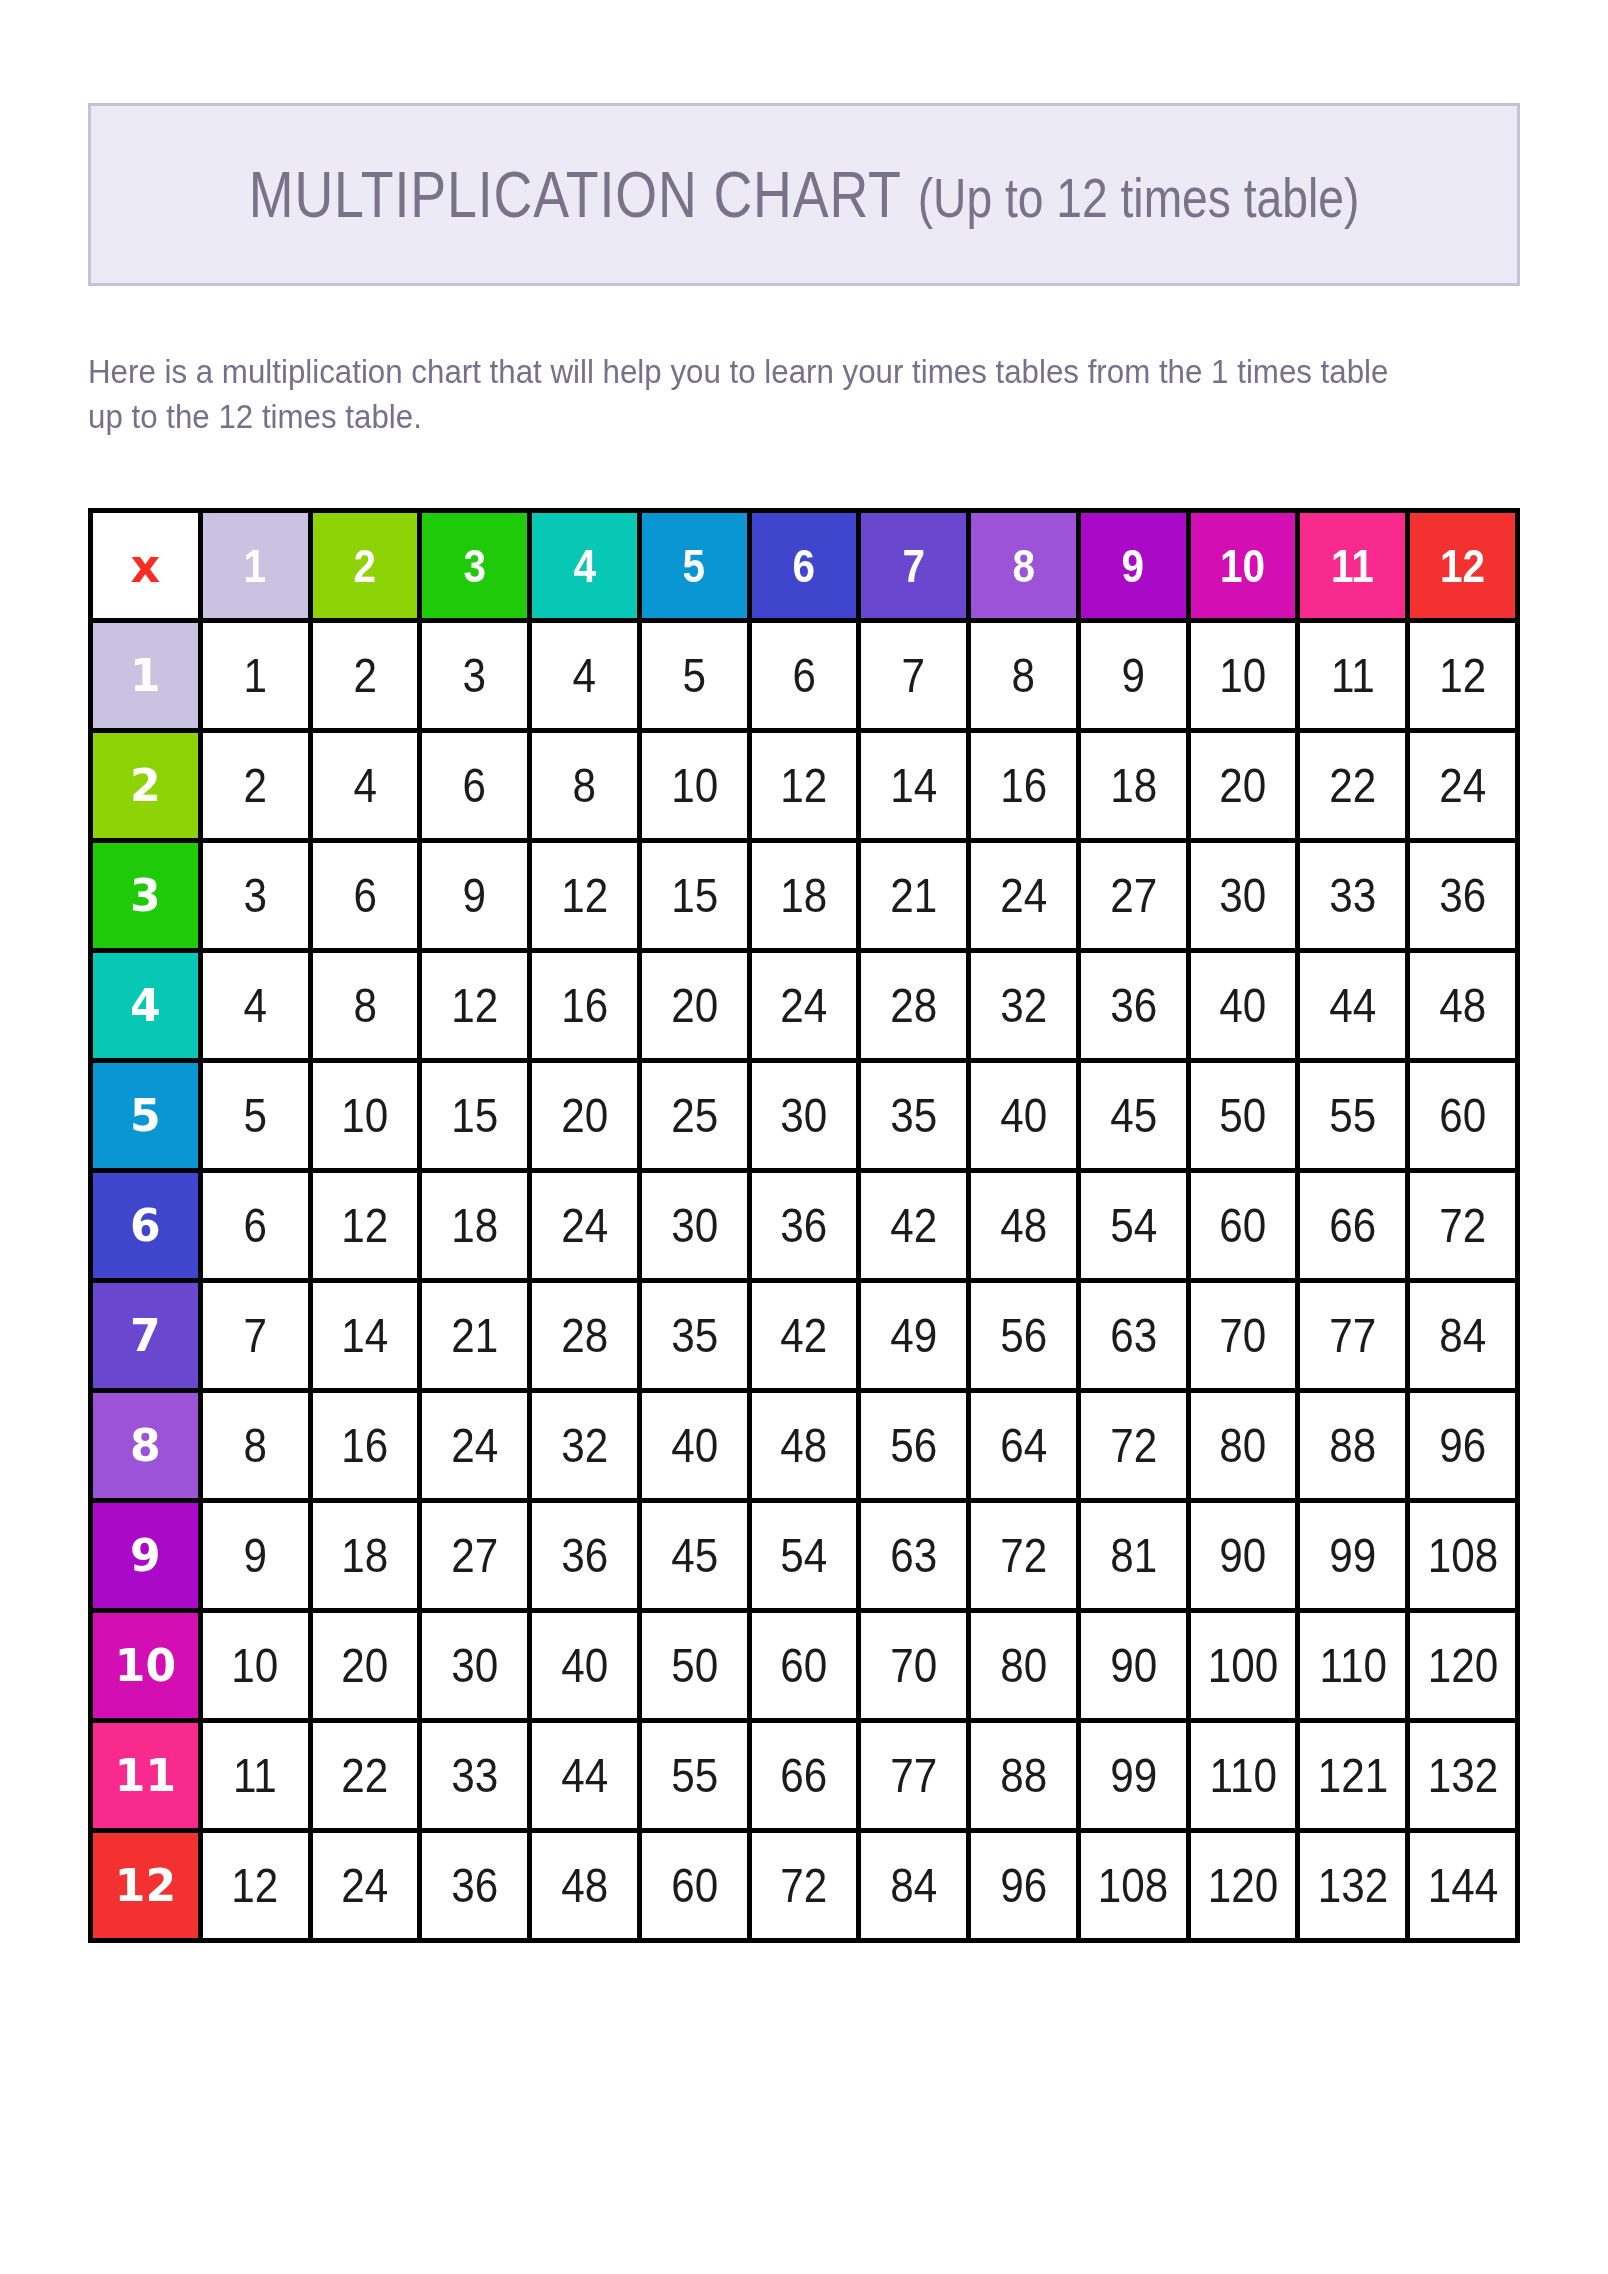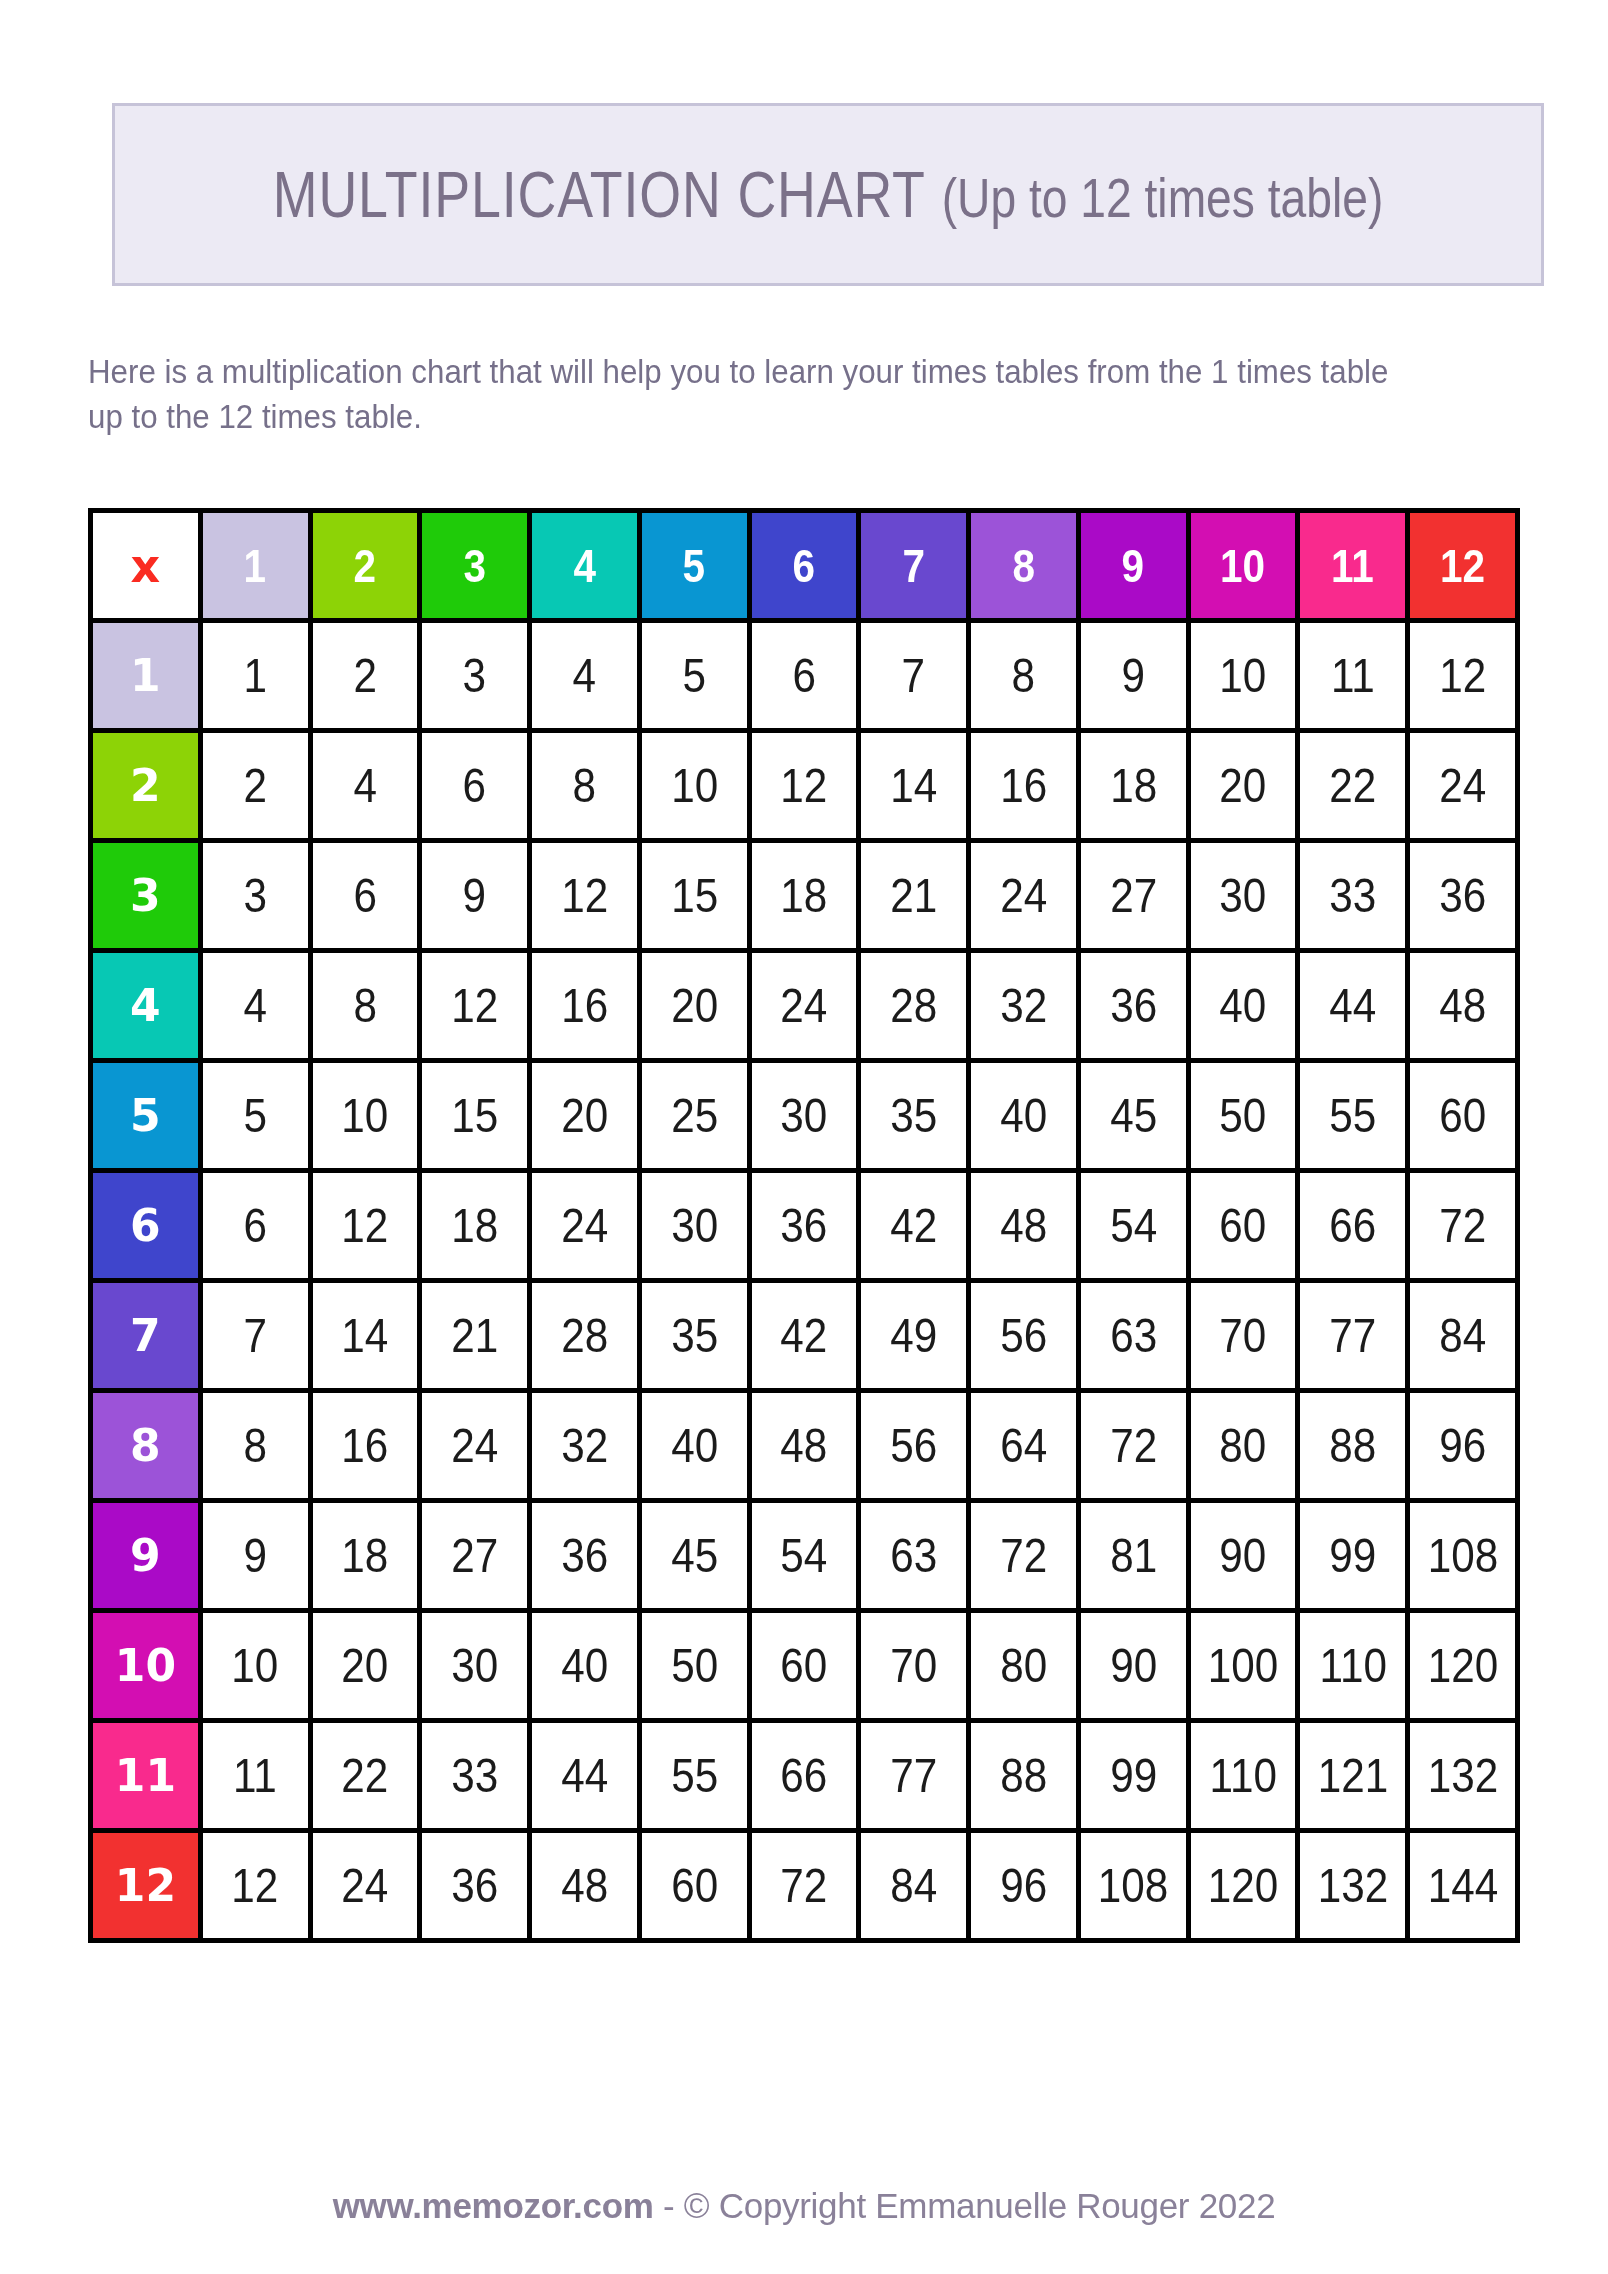--- a/index.html
+++ b/index.html
@@ -4,21 +4,21 @@
 <style>
   * { margin:0; padding:0; box-sizing:border-box; }
   html,body { background:#ffffff; }
   body { font-family:"Liberation Sans", sans-serif; }
 
   .page { position:relative; width:1608px; height:2274px; background:var(--page_bg,#ffffff); overflow:hidden; }
 
   .title-box {
     position:absolute; left:88px; top:103px; width:1432px; height:183px;
     background:var(--title_box_bg); border:3px solid var(--title_box_border);
-    display:flex; align-items:center; justify-content:center;margin-left:24px;
+    display:flex; align-items:center; justify-content:center;
   }
   .title { font-weight:normal; white-space:nowrap; color:var(--title_text);
     display:inline-block; transform:scaleX(0.84); }
   .t-main { font-size:64px; letter-spacing:1px; }
   .t-sub  { font-size:55px; margin-left:10px; }
 
   .intro {
     position:absolute; left:88px; top:349px; width:1620px;
     font-size:34px; line-height:45px; color:var(--intro_text);
     transform:scaleX(0.92); transform-origin:left top;
@@ -269,15 +269,14 @@
           <td><span class="sq">84</span></td>
           <td><span class="sq">96</span></td>
           <td><span class="sq">108</span></td>
           <td><span class="sq">120</span></td>
           <td><span class="sq">132</span></td>
           <td><span class="sq">144</span></td>
         </tr>
       </tbody>
   </table>
 
-  <footer class="footer"><span class="site">www.memozor.com</span><span> - </span><span>© Copyright Emmanuelle Rouger 2022</span></footer>
 
 </div>
 
 </body></html>

